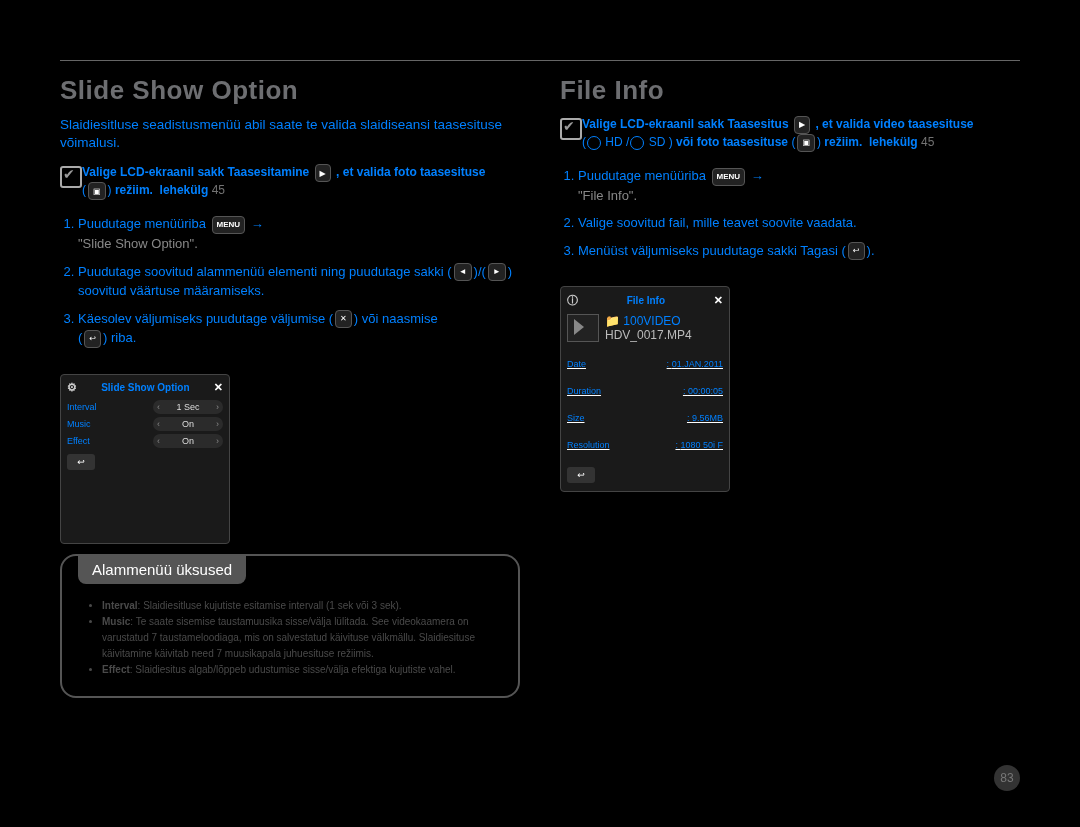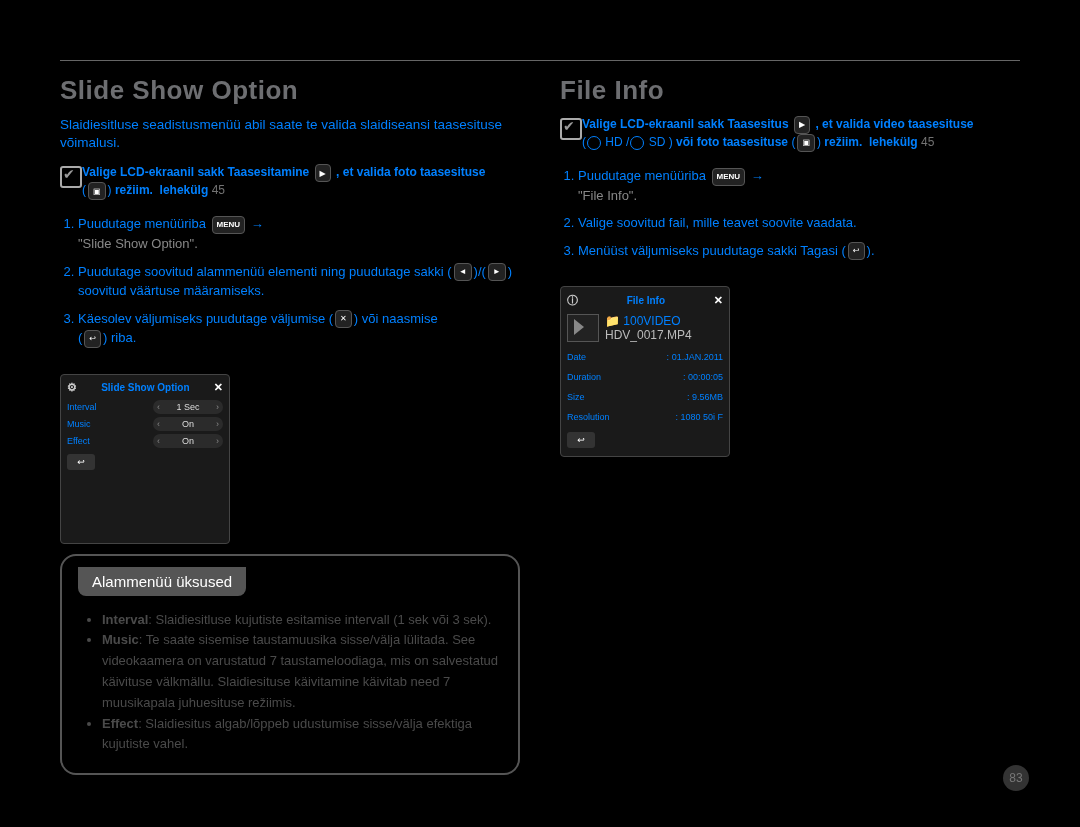--- a/index.html
+++ b/index.html
@@ -165,64 +165,64 @@
     align-items: center;
     justify-content: space-between;
   }
   .device .row .val .arr { color:#888; padding:0 4px; }
   .device .footer { margin-top:6px; }
   .device .footer .backbtn {
     display:inline-block; width:28px; height:16px;
     background:#333; border-radius:3px; text-align:center; line-height:16px;
   }
   .device.file .info-row {
-    display:flex; justify-content:space-between; margin:10px 0;
+    display:flex; justify-content:space-between; margin:17px 0;text-decoration:underline;
   }
   .device.file .k { color:#0080ff; }
   .device.file .v { color:#0080ff; }
   .device.file .fname { color:#bbb; font-size:12px; }
   .device.file .folder { color:#0080ff; font-size:12px; }
   .device.file .thumb {
     width:30px; height:26px; background:#222; border:1px solid #555;
     display:inline-block; vertical-align:top; margin-right:6px; position:relative;
   }
   .device.file .thumb:after{
     content:""; position:absolute; left:6px; top:4px;
     border-left:10px solid #888; border-top:8px solid transparent; border-bottom:8px solid transparent;
   }
   .device.file .meta { display:flex; align-items:flex-start; margin-bottom:4px;}
   
   .submenu-box {
     border: 2px solid #555;
     border-radius: 16px;
-    padding: 12px 18px 18px 18px;
+    padding: 0 18px 18px 18px;
     margin-top: 10px;
   }
   .submenu-box .box-title {
     display:inline-block;
     background:#555;
     color:#fff;
     font-size:15px;
     padding:6px 14px;
     border-radius: 0 0 8px 8px;
     margin-left:-2px;
     margin-top:-1px;
   }
   .submenu-box ul {
     list-style: disc;
     padding-left: 22px;
     margin: 14px 0 0 0;
     color: #4a4a4a;
-    font-size: 13px;
+    font-size: 10px;
     line-height: 1.6;
   }
   .submenu-box ul li b { color:#4a4a4a; }
   .pgnum {
     position:absolute;
-    right: 51px;
+    right: 60px;
     bottom: 36px;
     width: 26px; height: 26px;
     background:#333; color:#777;
     border-radius:50%;
     display:flex; align-items:center; justify-content:center;
     font-size:12px;
   }
   .mode-circle {
     display:inline-block; width:12px; height:12px; border:1.2px solid #0080ff;
     border-radius:50%; vertical-align:middle; position:relative; margin:0 1px;

